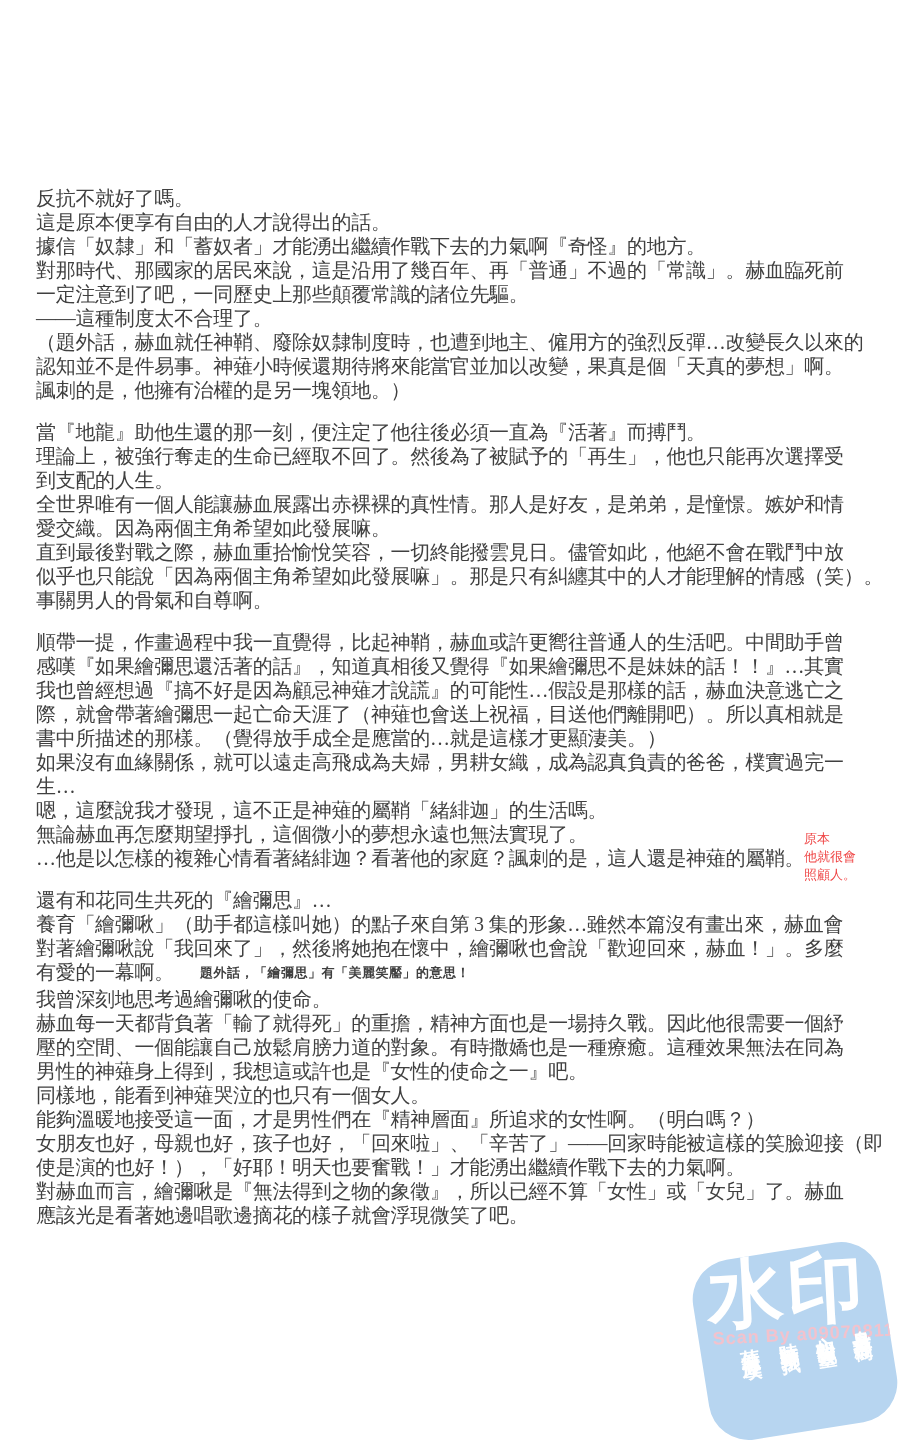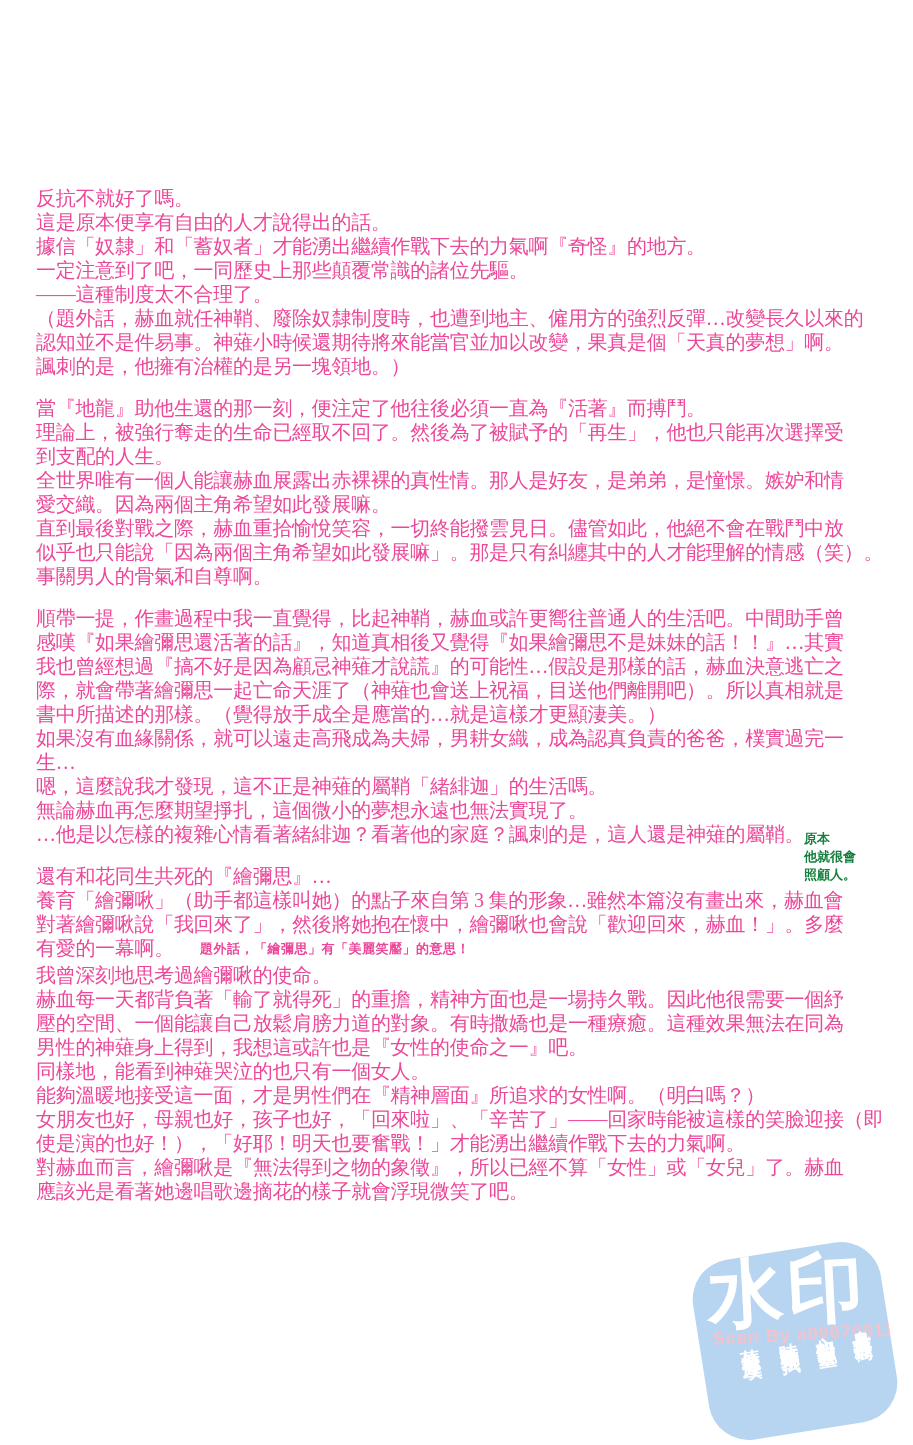--- a/index.html
+++ b/index.html
@@ -43,22 +43,22 @@
     letter-spacing: 0.5px;
     font-family: "Liberation Sans", "DejaVu Sans", sans-serif;
     transform: translateY(-2px);
   }
   .margin-note {
     position: absolute;
     left: 804px;
     top: 830px;
     font-size: 13px;
     line-height: 18px;
-    font-weight: 700;
-    color: #15803d;
+    font-weight: 400;
+    color: #ef4444;
     font-family: "Liberation Sans", "DejaVu Sans", sans-serif;
     white-space: nowrap;
   }
   
   .watermark {
     position: absolute;
     left: 700px;
     top: 1250px;
     width: 190px;
     height: 182px;
@@ -106,25 +106,26 @@
     font-weight: 700;
     letter-spacing: 3px;
     white-space: nowrap;
   }
 </style>
 </head>
 <body style="background: rgb(255, 255, 255);">
 
 <div class="page">
 
-  <div class="text-sections" style="color: #ec4899;">
+  <div class="text-sections" style="color: #404040;">
       <div class="section">
         <div class="line">反抗不就好了嗎。</div>
         <div class="line">這是原本便享有自由的人才說得出的話。</div>
         <div class="line">據信「奴隸」和「蓄奴者」才能湧出繼續作戰下去的力氣啊『奇怪』的地方。</div>
+        <div class="line">對那時代、那國家的居民來說，這是沿用了幾百年、再「普通」不過的「常識」。赫血臨死前</div>
         <div class="line">一定注意到了吧，一同歷史上那些顛覆常識的諸位先驅。</div>
         <div class="line">——這種制度太不合理了。</div>
         <div class="line">（題外話，赫血就任神鞘、廢除奴隸制度時，也遭到地主、僱用方的強烈反彈…改變長久以來的</div>
         <div class="line">認知並不是件易事。神薙小時候還期待將來能當官並加以改變，果真是個「天真的夢想」啊。</div>
         <div class="line">諷刺的是，他擁有治權的是另一塊領地。）</div>
       </div>
       <div class="section">
         <div class="line">當『地龍』助他生還的那一刻，便注定了他往後必須一直為『活著』而搏鬥。</div>
         <div class="line">理論上，被強行奪走的生命已經取不回了。然後為了被賦予的「再生」，他也只能再次選擇受</div>
         <div class="line">到支配的人生。</div>

